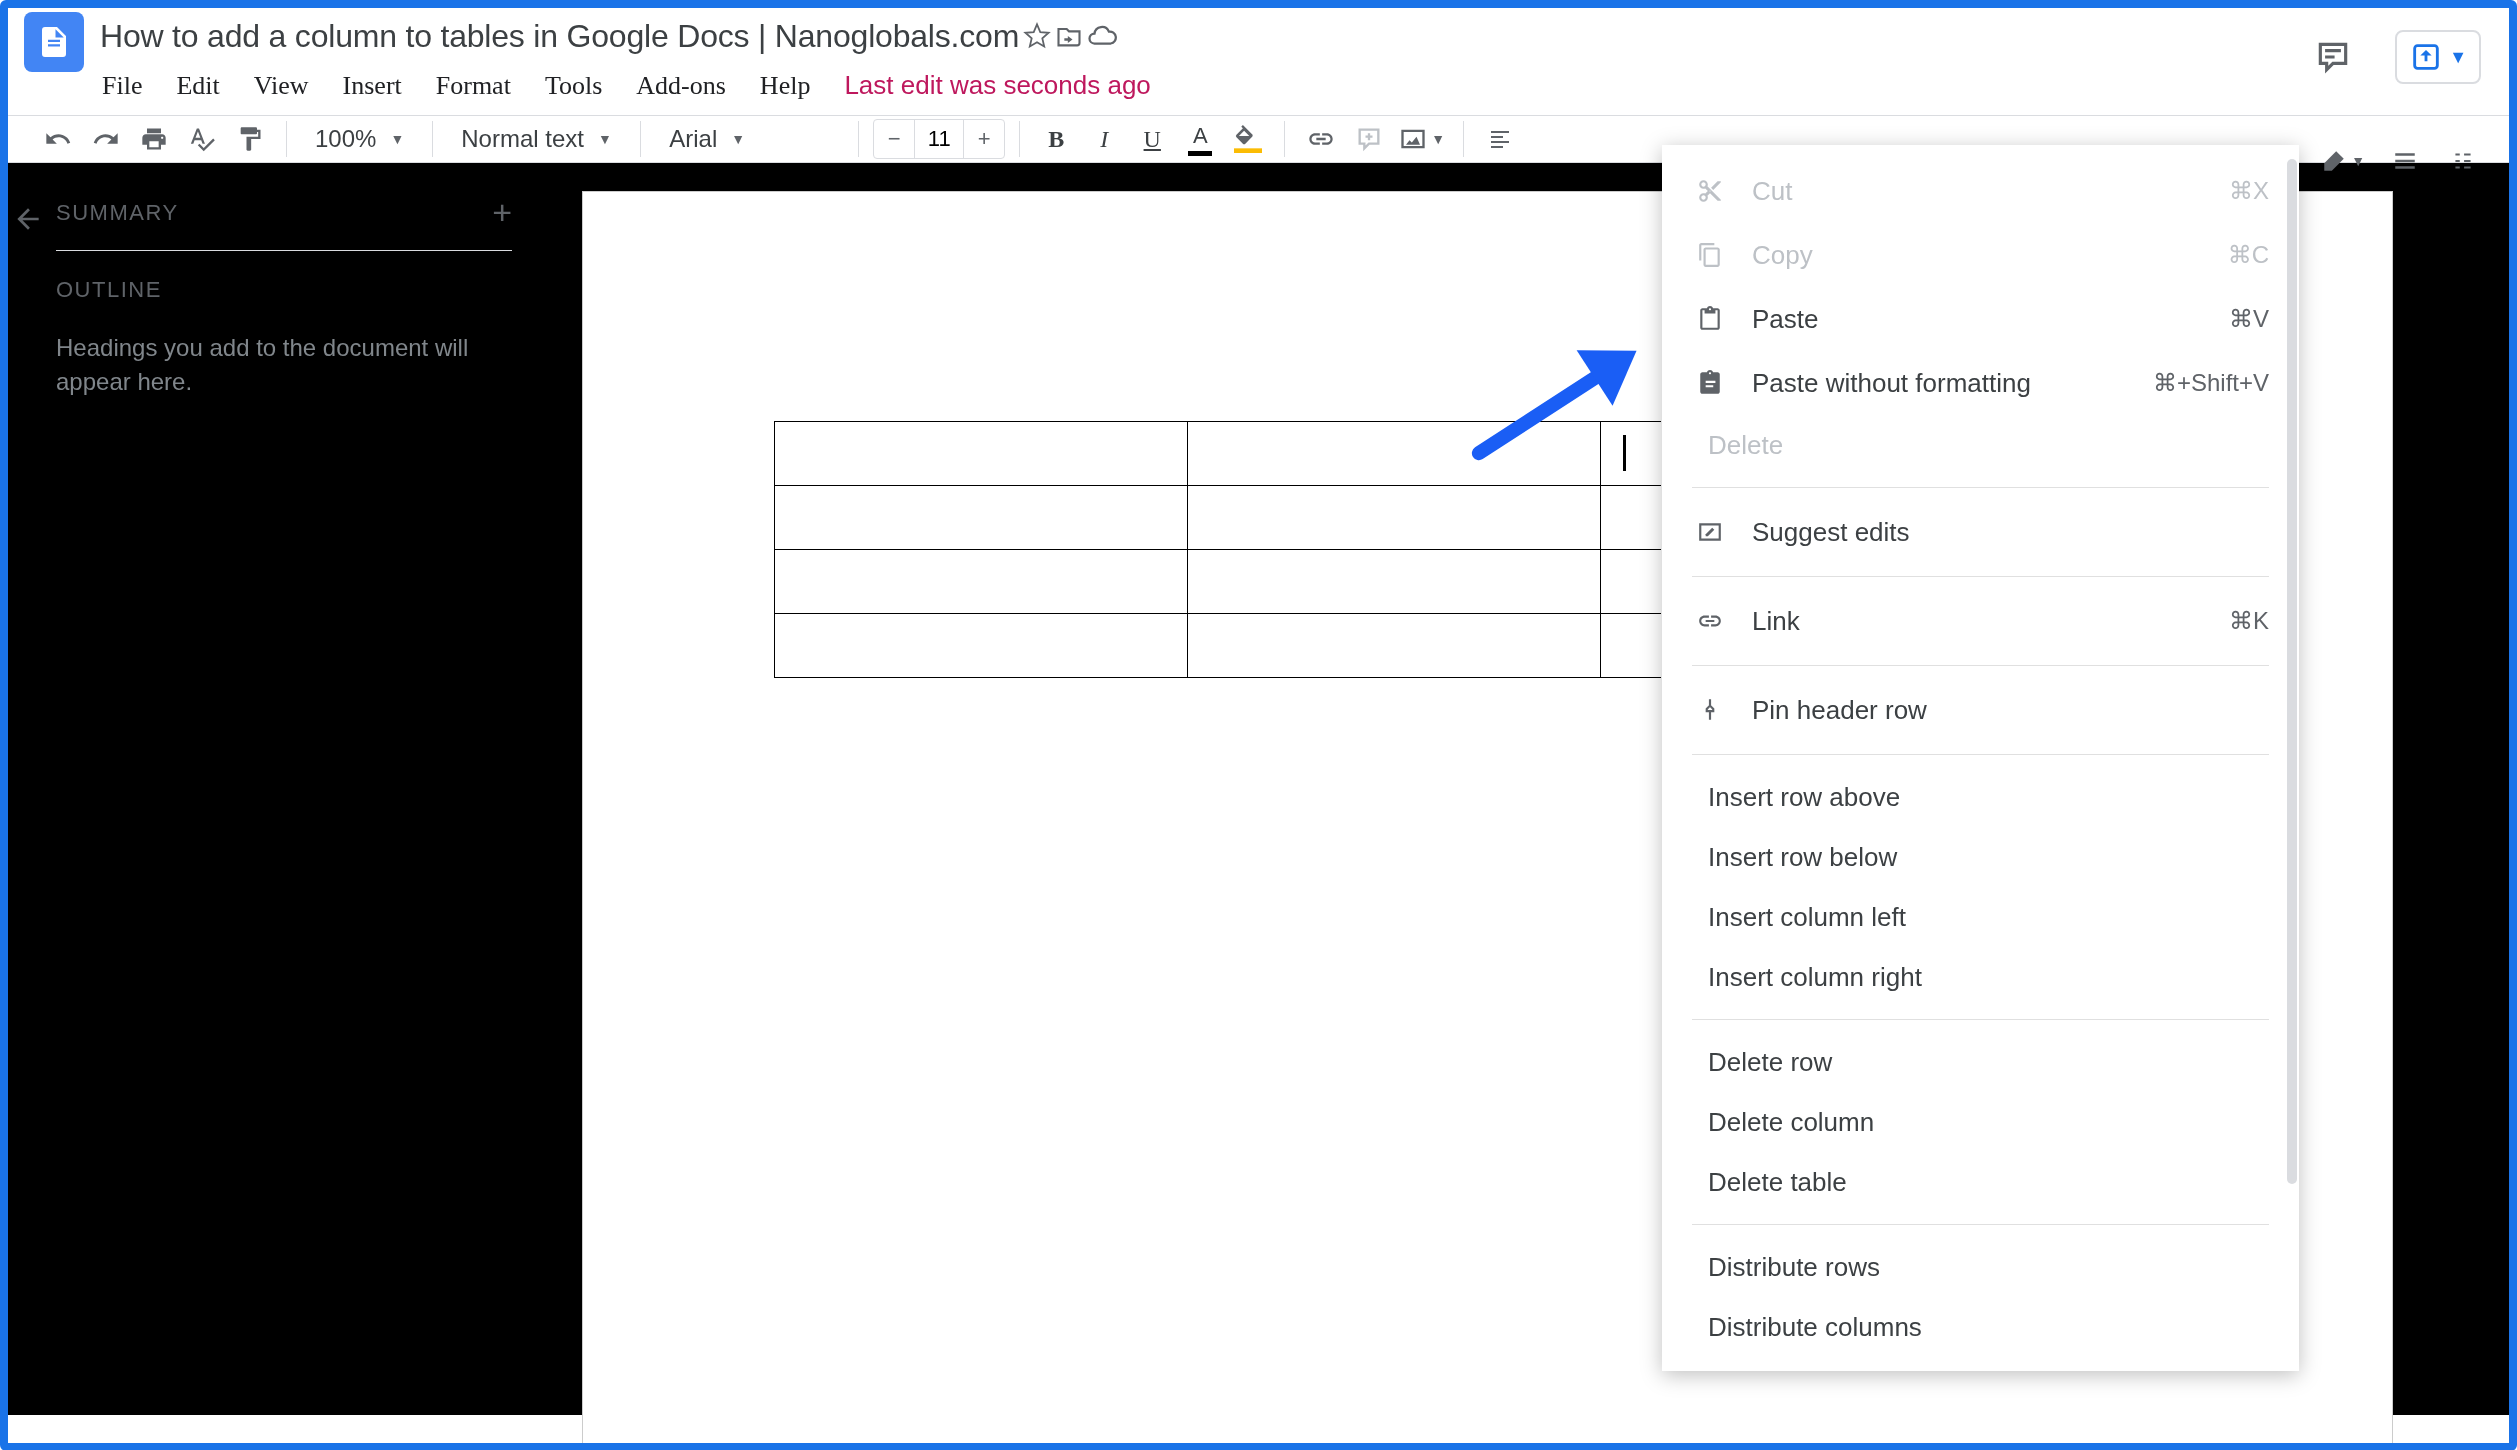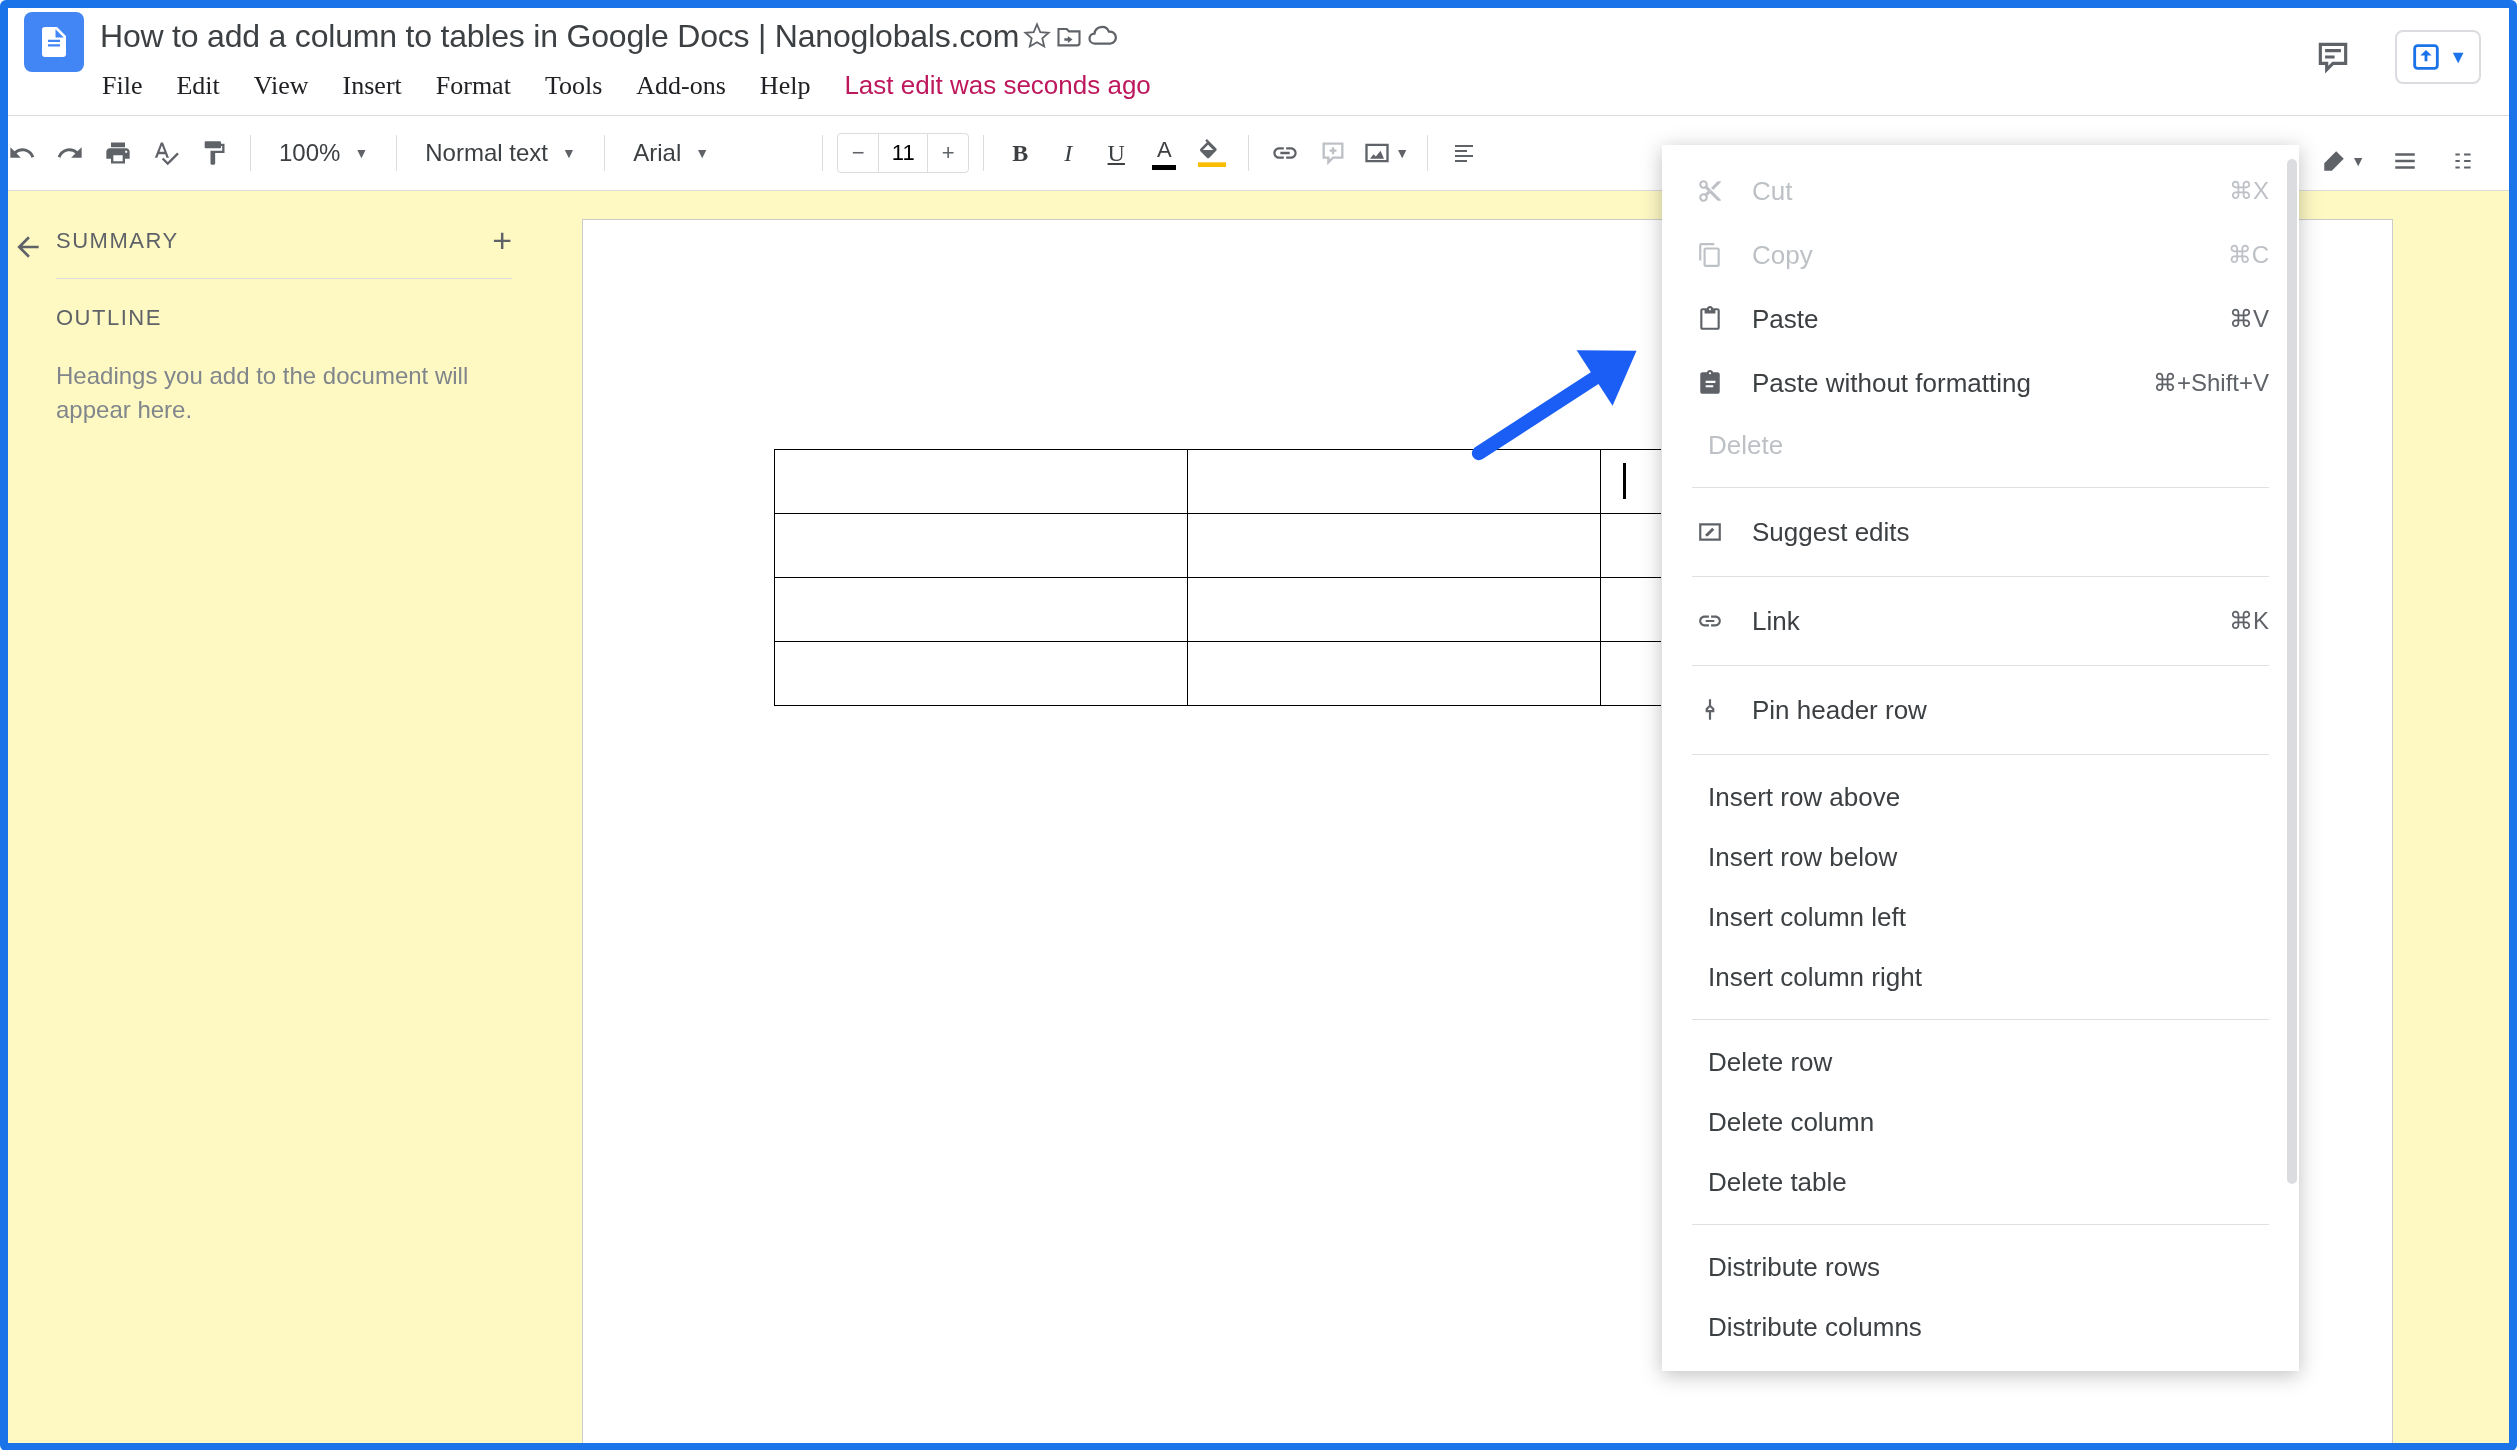--- a/index.html
+++ b/index.html
@@ -17,38 +17,38 @@
 .menu-row { display: flex; align-items: center; gap: 34px; padding: 10px 2px 14px 2px; font-size: 26px; color: #202124; }
 .menu-item { cursor: pointer; font-family: Liberation Serif, serif; }
 .last-edit { color: #be185d; cursor: pointer; font-size: 26px; }
 .header-right { display: flex; align-items: center; gap: 40px; padding-top: 18px; padding-right: 12px; }
 .comment-btn { width: 44px; height: 44px; display:flex; align-items:center; justify-content:center; color:#5f6368; cursor:pointer; }
 .share-btn { display:flex; align-items:center; gap:6px; border:2px solid #dadce0; border-radius: 8px; padding: 8px 12px; cursor:pointer; }
 .share-btn svg { fill:#1a73e8; }
 .share-caret { color:#1a73e8; font-size: 18px; }
 
 
-.toolbar { border-top: 1px solid #dadce0; border-bottom: 1px solid #dadce0; height: 76px; display:flex; align-items:center; padding: 0 0; gap: 4px; }
+.toolbar { border-top: 1px solid #dadce0; border-bottom: 1px solid #dadce0; height: 48px; display:flex; align-items:center; padding: 0 36px; gap: 4px; }
 .tb-btn { height: 44px; min-width: 44px; display:flex; align-items:center; justify-content:center; color:#5f6368; cursor:pointer; border-radius:4px; padding:0 4px; }
 .tb-sep { width:1px; height: 36px; background:#dadce0; margin: 0 10px; }
 .tb-select { display:flex; align-items:center; gap:14px; font-size:24px; color:#3c4043; padding: 0 14px; cursor:pointer; }
 .tb-caret { font-size: 14px; color:#5f6368; }
 .font-size-ctrl { display:flex; align-items:center; border:1px solid #dadce0; border-radius:4px; height:40px; }
 .fs-btn { width:40px; height:40px; display:flex; align-items:center; justify-content:center; cursor:pointer; font-size:22px; color:#5f6368; }
 .fs-val { width:50px; text-align:center; font-size:22px; border-left:1px solid #dadce0; border-right:1px solid #dadce0; height:40px; line-height:40px; }
 .bold { font-weight:bold; font-size:24px; color:#3c4043; font-family: Georgia, serif; }
 .italic { font-style:italic; font-size:24px; color:#3c4043; font-family: Georgia, serif; }
 .underline { text-decoration:underline; font-size:24px; color:#3c4043; font-family: Georgia, serif; }
 .text-color { display:flex; flex-direction:column; align-items:center; gap:2px; }
 .text-color .letter { font-size:22px; color:#3c4043; }
 .text-color .bar { width:24px; height:5px; background:#000; }
 .img-combo { display:flex; align-items:center; }
 
 
-.body-area { display:flex; height: calc(100% - 199px); background:#fef9c3; }
+.body-area { display:flex; height: calc(100% - 199px); background:#000000; }
 .back-nav { width: 56px; padding-top: 40px; display:flex; justify-content:center; }
 .back-nav svg { fill:#5f6368; }
 .outline-panel { width: 486px; padding: 30px 30px 0 0; }
 .outline-hdr { display:flex; justify-content:space-between; align-items:center; color:#5f6368; }
 .summary-label { font-size:22px; letter-spacing:1.5px; font-weight:500; }
 .plus { font-size:34px; cursor:pointer; }
 .outline-div { border-top:1px solid #dadce0; margin: 18px 0 26px 0; }
 .outline-label { font-size:22px; letter-spacing:1.5px; font-weight:500; color:#5f6368; }
 .outline-hint { font-size:24px; color:#80868b; margin-top:28px; line-height:1.4; }
 .canvas { flex:1; position:relative; padding-top: 28px; }

